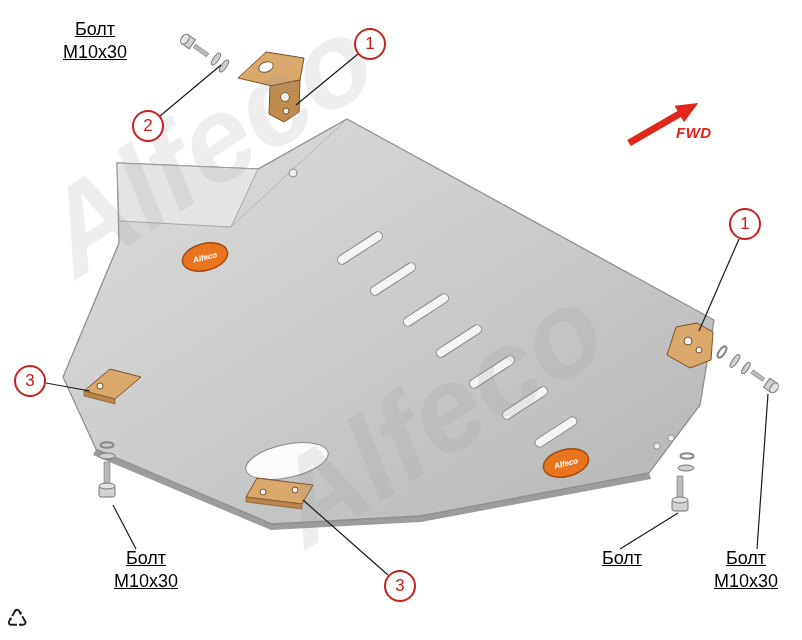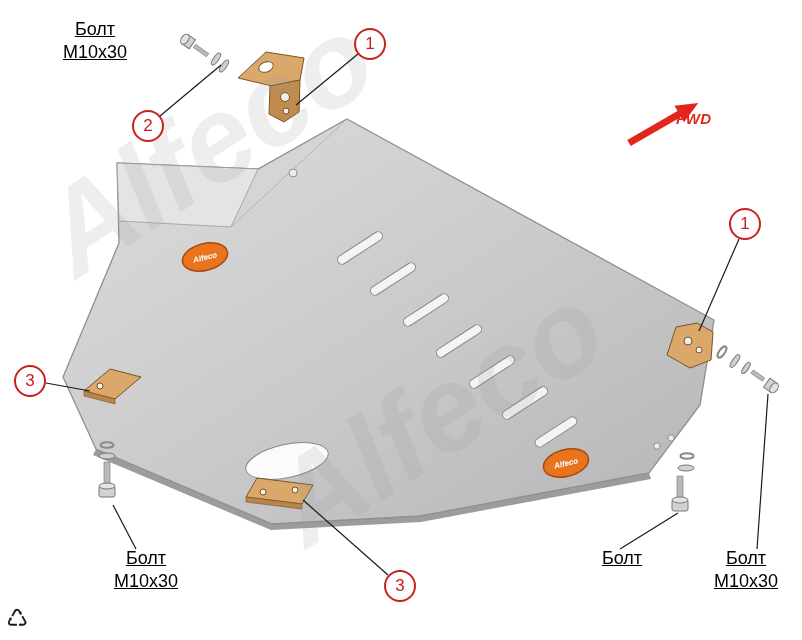--- a/index.html
+++ b/index.html
@@ -203,17 +203,17 @@
     <div class="ln">М10х30</div>
   </div>
   <div class="bolt-label" style="left:567px; top:547px;">
     <div class="ln">Болт</div>
   </div>
   <div class="bolt-label" style="left:696px; top:547px; width:100px;">
     <div class="ln">Болт</div>
     <div class="ln">М10х30</div>
   </div>
 
-  <div class="fwd-text" style="left:676px; top:110px;">FWD</div>
+  <div class="fwd-text" style="left:676px; top:124px;">FWD</div>
 
   <div class="recycle" style="left:6px; top:606px;">♺</div>
 
 </div>
 
 </body></html>

